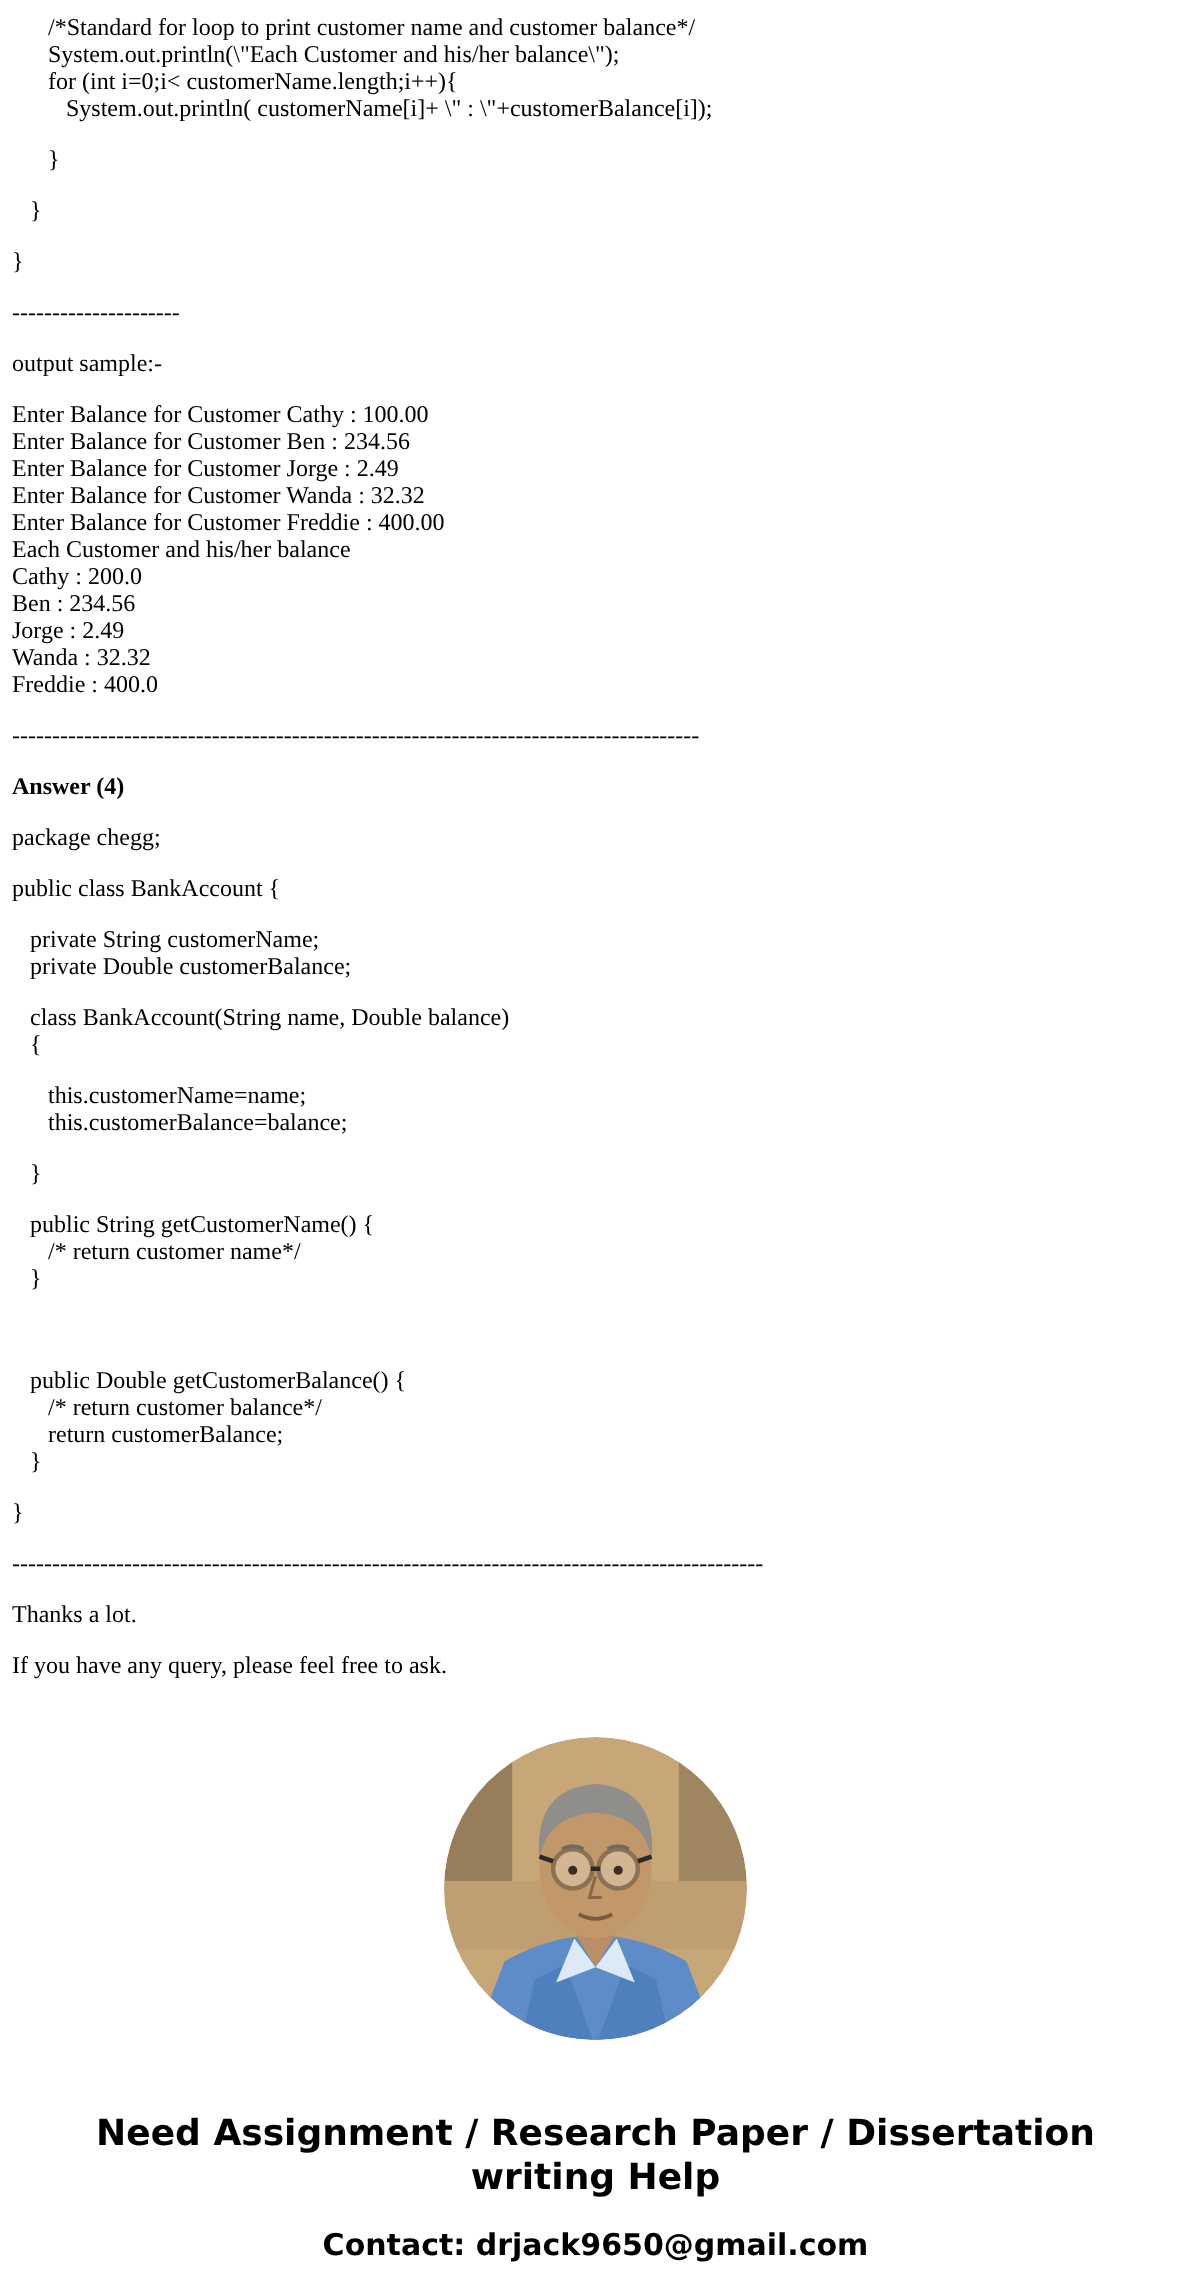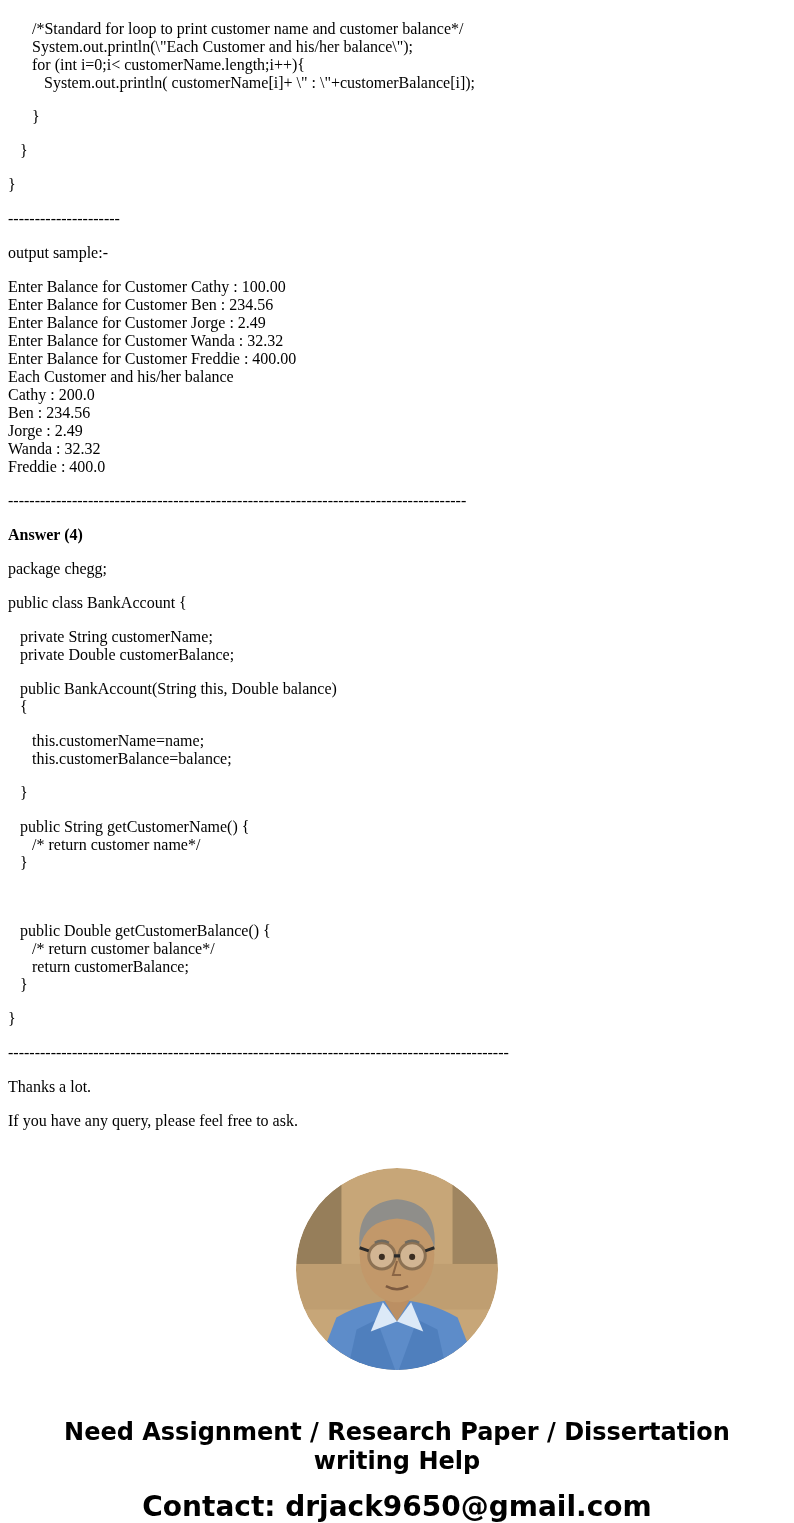--- a/index.html
+++ b/index.html
@@ -13,21 +13,21 @@
     min-height: 1523px;
     font-family: "Liberation Serif", serif;
     font-size: 16px;
     box-sizing: border-box;
     padding: 8px;
   }
   .doc-blocks { width: 100%; }
   .block {
     margin: 16px 0;
   }
-  .doc-blocks .block:first-child { margin-top: 12px; }
+  .doc-blocks .block:first-child { margin-top: 2px; }
   .block .line {
     display: block;
     white-space: pre-wrap;
     line-height: 18px;
   }
   .block.bold { font-weight: bold; }
   .spacer { height: 18px; }
   .footer { text-align: center; }
   .avatar {
     width: 202px;
@@ -42,21 +42,21 @@
     font-weight: bold;
     font-size: 24px;
     line-height: 29px;
     text-align: center;
     max-width: 745px;
     margin: 48px auto 16px;
   }
   .contact-heading {
     font-family: "DejaVu Sans", sans-serif;
     font-weight: bold;
-    font-size: 28px;
+    font-size: 20px;
     line-height: 29px;
     text-align: center;
     margin: 2px auto 0;
   }
 </style>
 </head>
 <body>
 
 <div>
 
@@ -105,21 +105,21 @@
         <span class="line">package chegg;</span>
       </p>
       <p class="block">
         <span class="line">public class BankAccount {</span>
       </p>
       <p class="block">
         <span class="line">   private String customerName;</span>
         <span class="line">   private Double customerBalance;</span>
       </p>
       <p class="block">
-        <span class="line">   public BankAccount(String this, Double balance)</span>
+        <span class="line">   class BankAccount(String name, Double balance)</span>
         <span class="line">   {</span>
       </p>
       <p class="block">
         <span class="line">      this.customerName=name;</span>
         <span class="line">      this.customerBalance=balance;</span>
       </p>
       <p class="block">
         <span class="line">   }</span>
       </p>
       <p class="block">

